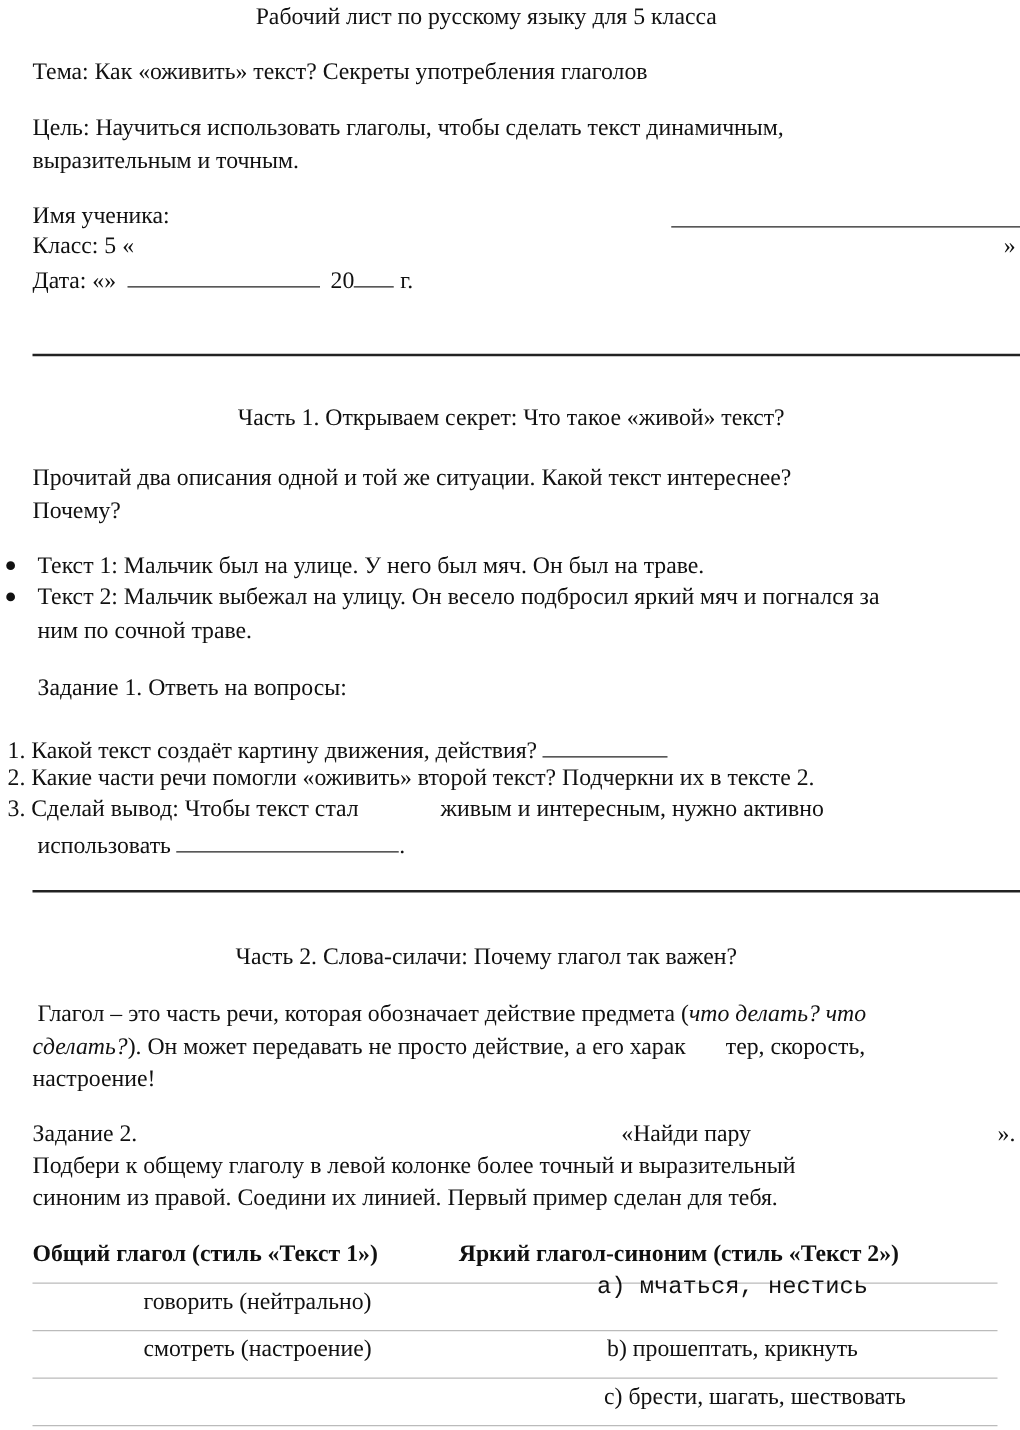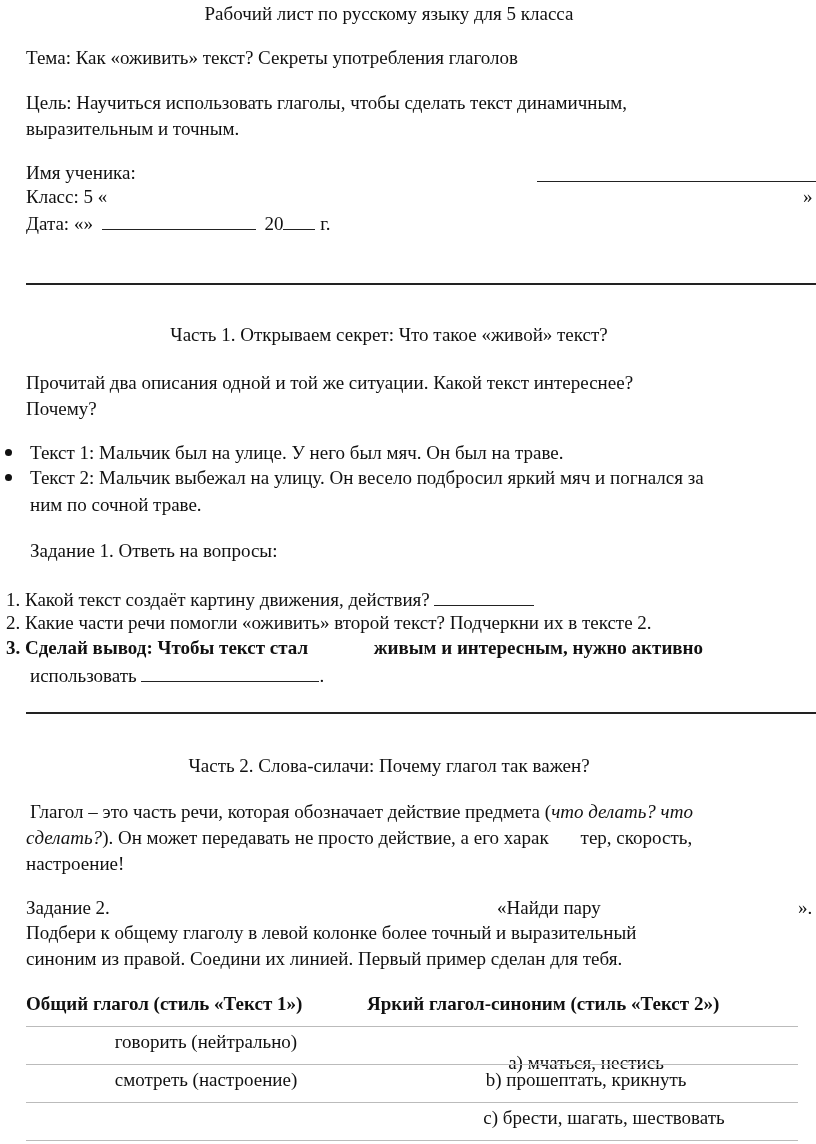--- a/index.html
+++ b/index.html
@@ -33,21 +33,21 @@
 
 <div class="abs" style="left:26px; top:211px;">
   <span>Дата: «»</span>
   <span class="blank" style="width:154px; margin-left:4px;"></span>
   <span style="margin-left:4px;">20</span><span class="blank" style="width:32px;"></span>
   <span>г.</span>
 </div>
 
 <div class="rule" style="top:283px;"></div>
 
-<div class="abs center" style="top:324px;">Часть 1. Открываем секрет: Что такое «живой» текст?</div>
+<div class="abs center" style="top:324px;padding-left:20px;">Часть 1. Открываем секрет: Что такое «живой» текст?</div>
 <div class="abs" style="left:26px; top:372px;">Прочитай два описания одной и той же ситуации. Какой текст интереснее?</div>
 <div class="abs" style="left:26px; top:398px;">Почему?</div>
 
 <div class="bullet" style="left:5px; top:449px;"></div>
 <div class="abs" style="left:30px; top:442px;">
   <span>Текст 1:</span>
   <span>Мальчик был на улице. У него был мяч. Он был на траве.</span>
 </div>
 <div class="bullet" style="left:5px; top:474px;"></div>
 <div class="abs" style="left:30px; top:467px;">
@@ -60,21 +60,21 @@
 
 <div class="abs" style="left:6px; top:587px;">
   <span>1.</span>
   <span>Какой текст создаёт картину движения, действия?</span>
   <span class="blank" style="width:100px;"></span>
 </div>
 <div class="abs" style="left:6px; top:612px;">
   <span>2.</span>
   <span>Какие части речи помогли «оживить» второй текст? Подчеркни их в тексте 2.</span>
 </div>
-<div class="abs" style="left:6px; top:637px;font-weight:bold;">
+<div class="abs" style="left:6px; top:637px;">
   <span>3.</span>
   <span>Сделай вывод: Чтобы текст стал</span>
   <span style="display:inline-block; width:56px;"></span>
   <span>живым и интересным, нужно активно</span>
 </div>
 <div class="abs" style="left:30px; top:663px;">
   <span>использовать</span>
   <span class="blank" style="width:178px;"></span><span>.</span>
 </div>
 
@@ -94,21 +94,21 @@
 <div class="abs" style="left:497px; top:897px;">«Найди пару</div>
 <div class="abs" style="left:798px; top:897px;">».</div>
 <div class="abs" style="left:26px; top:922px;">Подбери к общему глаголу в левой колонке более точный и выразительный</div>
 <div class="abs" style="left:26px; top:948px;">синоним из правой. Соедини их линией. Первый пример сделан для тебя.</div>
 
 <div class="abs bold" style="left:26px; top:993px;">Общий глагол (стиль «Текст 1»)</div>
 <div class="abs bold" style="left:367px; top:993px;">Яркий глагол-синоним (стиль «Текст 2»)</div>
 
 <div class="tline" style="top:1026px;"></div>
 <div class="cell" style="left:26px; width:360px; top:1031px;">говорить (нейтрально)</div>
-<div class="cell" style="left:386px; width:400px; top:1052px;">а) мчаться, нестись</div>
+<div class="cell" style="left:386px; width:400px; top:1018px;font-family:Liberation Mono, monospace;">а) мчаться, нестись</div>
 
 <div class="tline" style="top:1064px;"></div>
 <div class="cell" style="left:26px; width:360px; top:1069px;">смотреть (настроение)</div>
 <div class="cell" style="left:386px; width:400px; top:1069px;">b) прошептать, крикнуть</div>
 
 <div class="tline" style="top:1102px;"></div>
 <div class="cell" style="left:26px; width:360px; top:1142px;">идти (нейтрально)</div>
 <div class="cell" style="left:404px; width:400px; top:1107px;">с) брести, шагать, шествовать</div>
 
 <div class="tline" style="top:1140px;"></div>

